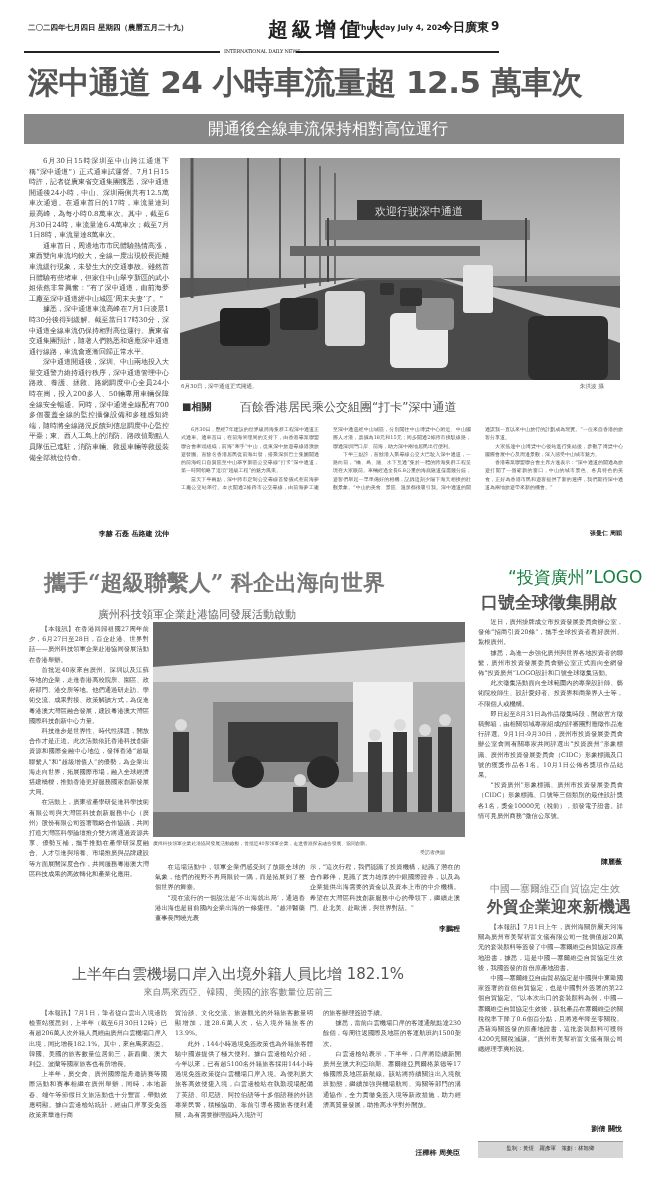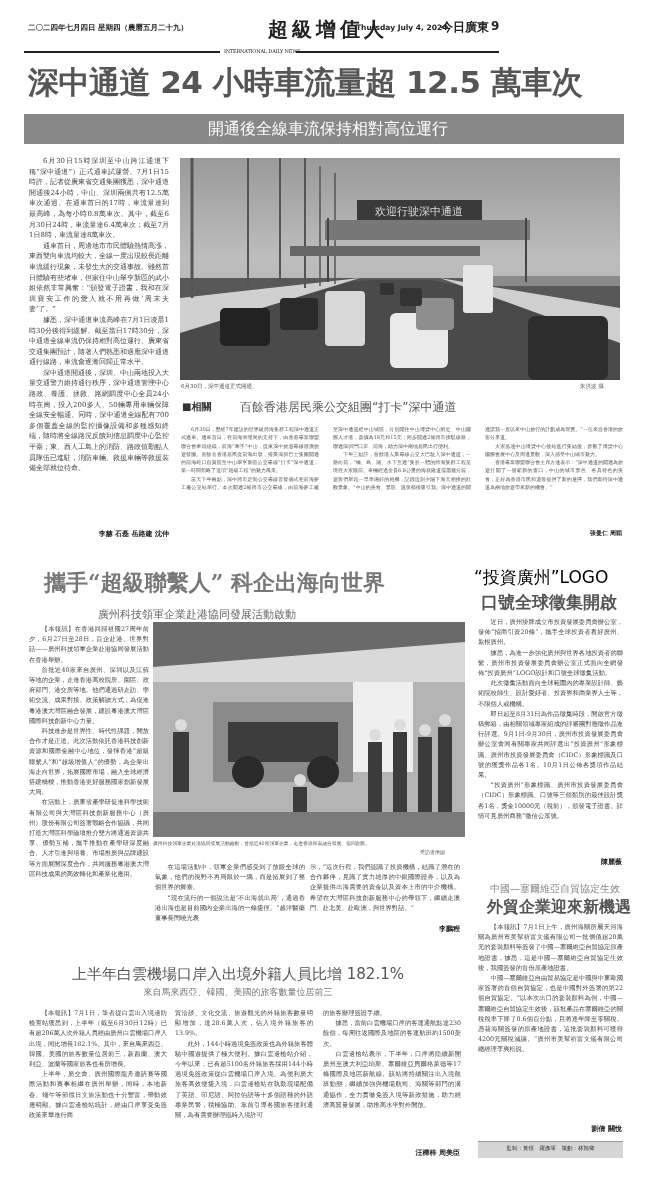--- a/index.html
+++ b/index.html
@@ -28,21 +28,21 @@
 <div class="abs sans" style="left:356px;top:23px;font-size:7.5px;font-weight:bold;color:#222;">Thursday July 4, 2024</div>
 <div class="abs sans" style="left:441px;top:19px;font-size:12px;font-weight:bold;color:#222;">今日廣東</div>
 <div class="abs sans" style="left:491px;top:19px;font-size:12px;font-weight:bold;color:#222;">9</div>
 
 <div class="abs sans" style="left:28px;top:62px;width:600px;font-size:31px;font-weight:bold;color:#555;letter-spacing:-0.5px;white-space:nowrap;">深中通道 24 小時車流量超 12.5 萬車次</div>
 <div class="abs sans" style="left:24px;top:114px;width:600px;height:30px;background:#888;"></div>
 <div class="abs sans" style="left:24px;top:119px;width:600px;text-align:center;font-size:16px;color:#fff;padding-left:8px;">開通後全線車流保持相對高位運行</div>
 
 <div class="abs body-text" style="left:29px;top:156px;width:140px;">
   <p>6月30日15時深圳至中山跨江通道下稱“深中通道”）正式通車試運營。7月1日15時許，記者從廣東省交通集團獲悉，深中通道開通後24小時，中山、深圳兩側共有12.5萬車次通過。在通車首日的17時，車流量達到最高峰，為每小時0.8萬車次。其中，截至6月30日24時，車流量達6.4萬車次；截至7月1日8時，車流量達8萬車次。</p>
-  <p>通車首日，周邊地市市民體驗熱情高漲，東西雙向車流均較大，全線一度出現較長距離車流緩行現象，未發生大的交通事故。雖然首日體驗有些堵車，但家住中山翠亨新區的武小姐依然非常興奮：“頒發電子證書，我和在深圳寶安工作的愛人就不用再做‘周末夫妻’了。”</p>
+  <p>通車首日，周邊地市市民體驗熱情高漲，東西雙向車流均較大，全線一度出現較長距離車流緩行現象，未發生大的交通事故。雖然首日體驗有些堵車，但家住中山翠亨新區的武小姐依然非常興奮：“有了深中通道，由前海夢工廠至深中通道經中山城區‘周末夫妻’了。”</p>
   <p>據悉，深中通道車流高峰在7月1日凌晨1時30分後得到緩解。截至當日17時30分，深中通道全線車流仍保持相對高位運行。廣東省交通集團預計，隨著人們熟悉和適應深中通道通行線路，車流會逐漸回歸正常水平。</p>
   <p>深中通道開通後，深圳、中山兩地投入大量交通警力維持通行秩序，深中通道管理中心路政、養護、拯救、路網調度中心全員24小時在崗，投入200多人、50輛專用車輛保障全線安全暢通。同時，深中通道全線配有700多個覆蓋全線的監控攝像設備和多種感知終端，隨時將全線路況反饋到信息調度中心監控平臺；東、西人工島上的消防、路政值勤點人員隊伍已進駐，消防車輛、救援車輛等救援裝備全部就位待命。</p>
 </div>
 <div class="abs byline" style="left:29px;top:529px;width:140px;">李赫 石磊 岳路建 沈仲</div>
 
 <div class="abs photo" style="left:180px;top:158px;width:440px;height:222px;">
   <svg width="440" height="222" viewBox="0 0 440 222">
     <defs>
       <linearGradient id="sky" x1="0" y1="0" x2="0" y2="1">
         <stop offset="0" stop-color="#9a9a9a"></stop>
@@ -137,21 +137,21 @@
 
 <div class="abs body-text" style="left:155px;top:862px;width:150px;font-size:6.3px;line-height:10.2px;">
   <p>在這場活動中，領軍企業們感受到了放眼全球的氣象，他們的視野不再局限於一隅，而是拓展到了整個世界的舞臺。</p>
   <p>“現在流行的一個說法是‘不出海就出局’，通過香港出海也是目前國內企業出海的一條捷徑。”越洋醫藥董事長閆曉光表</p>
 </div>
 <div class="abs body-text" style="left:310px;top:862px;width:150px;font-size:6.3px;line-height:10.2px;">
   <p style="text-indent:0">示，“這次行程，我們認識了投資機構，結識了潛在的合作夥伴，見識了實力雄厚的中銀國際證券，以及為企業提供出海需要的資金以及資本上市的中介機構。希望在大灣區科技創新服務中心的帶領下，繼續走澳門、赴北美、赴歐洲，與世界對話。”</p>
 </div>
 <div class="abs byline" style="left:410px;top:924px;width:50px;">李鵬程</div>
 
-<div class="abs sans" style="left:474px;top:566px;font-size:17px;color:#000000;white-space:nowrap;">“投資廣州”LOGO</div>
+<div class="abs sans" style="left:508px;top:566px;font-size:17px;color:#15803d;white-space:nowrap;">“投資廣州”LOGO</div>
 <div class="abs sans" style="left:481px;top:591px;font-size:17px;font-weight:bold;color:#555;white-space:nowrap;text-align:right;">口號全球徵集開啟</div>
 <div class="abs body-text" style="left:478px;top:617px;width:145px;font-size:6.3px;line-height:10.2px;">
   <p>近日，廣州掛牌成立市投資發展委員會辦公室，發佈“招商引資20條”，攜手全球投資者看好廣州、紮根廣州。</p>
   <p>據悉，為進一步強化廣州與世界各地投資者的聯繫，廣州市投資發展委員會辦公室正式面向全網發佈“投資廣州”LOGO設計和口號全球徵集活動。</p>
   <p>此次徵集活動面向全球範圍內的專業設計師、藝術院校師生、設計愛好者、投資界和商業界人士等，不限個人或機構。</p>
   <p>即日起至8月31日為作品徵集時段，開啟官方徵稿郵箱，由相關領域專家組成的評審團對應徵作品進行評選。9月1日-9月30日，廣州市投資發展委員會辦公室會同有關專家共同評選出“投資廣州”形象標識、廣州市投資發展委員會（CIDC）形象標識及口號的獲獎作品各1名。10月1日公佈各獎項作品結果。</p>
   <p>“投資廣州”形象標識、廣州市投資發展委員會（CIDC）形象標識、口號等三個類別的最佳設計獎各1名，獎金10000元（稅前），頒發電子證書。詳情可見廣州商務“微信公眾號。</p>
 </div>
 <div class="abs byline" style="left:580px;top:857px;width:42px;">陳麗薇</div>
 

